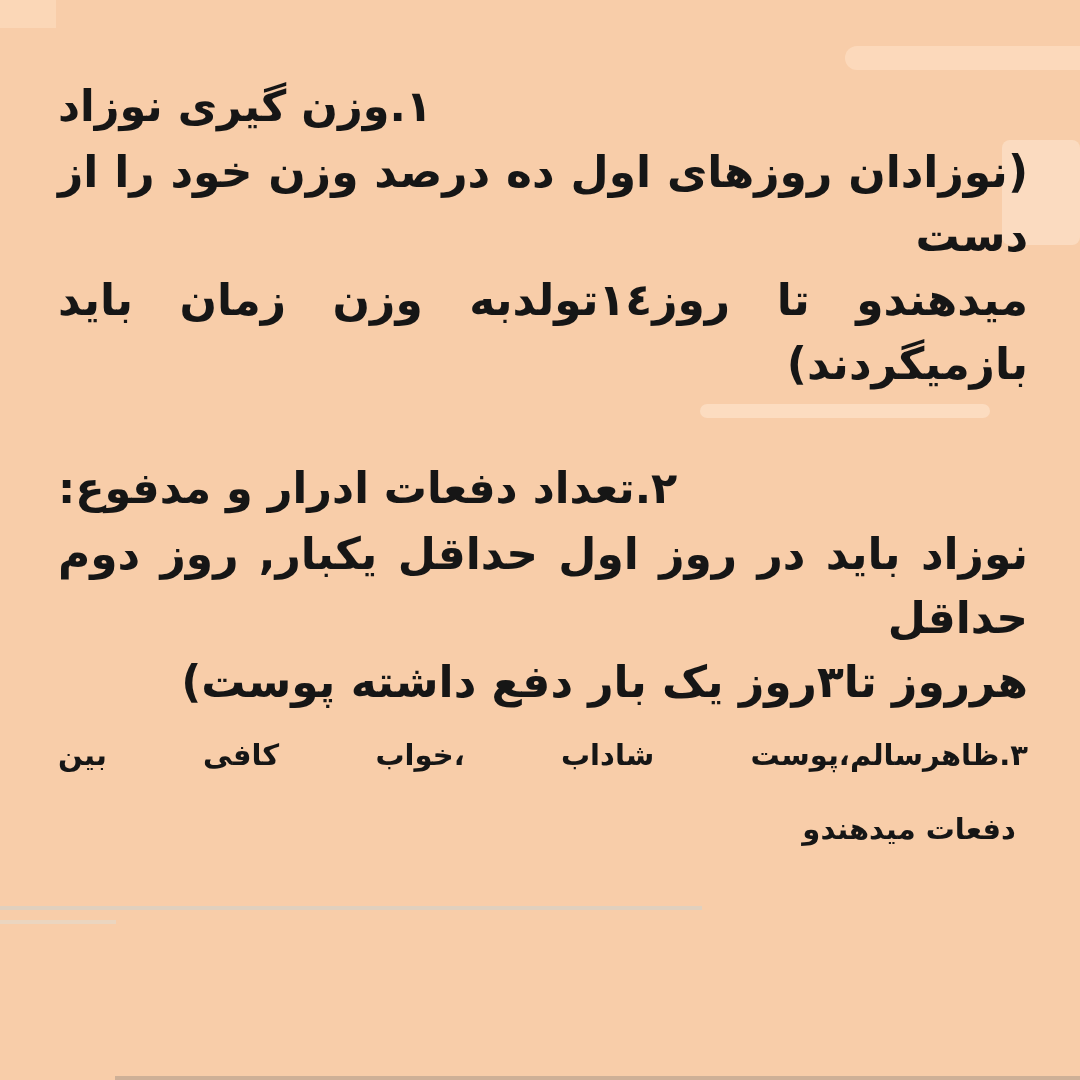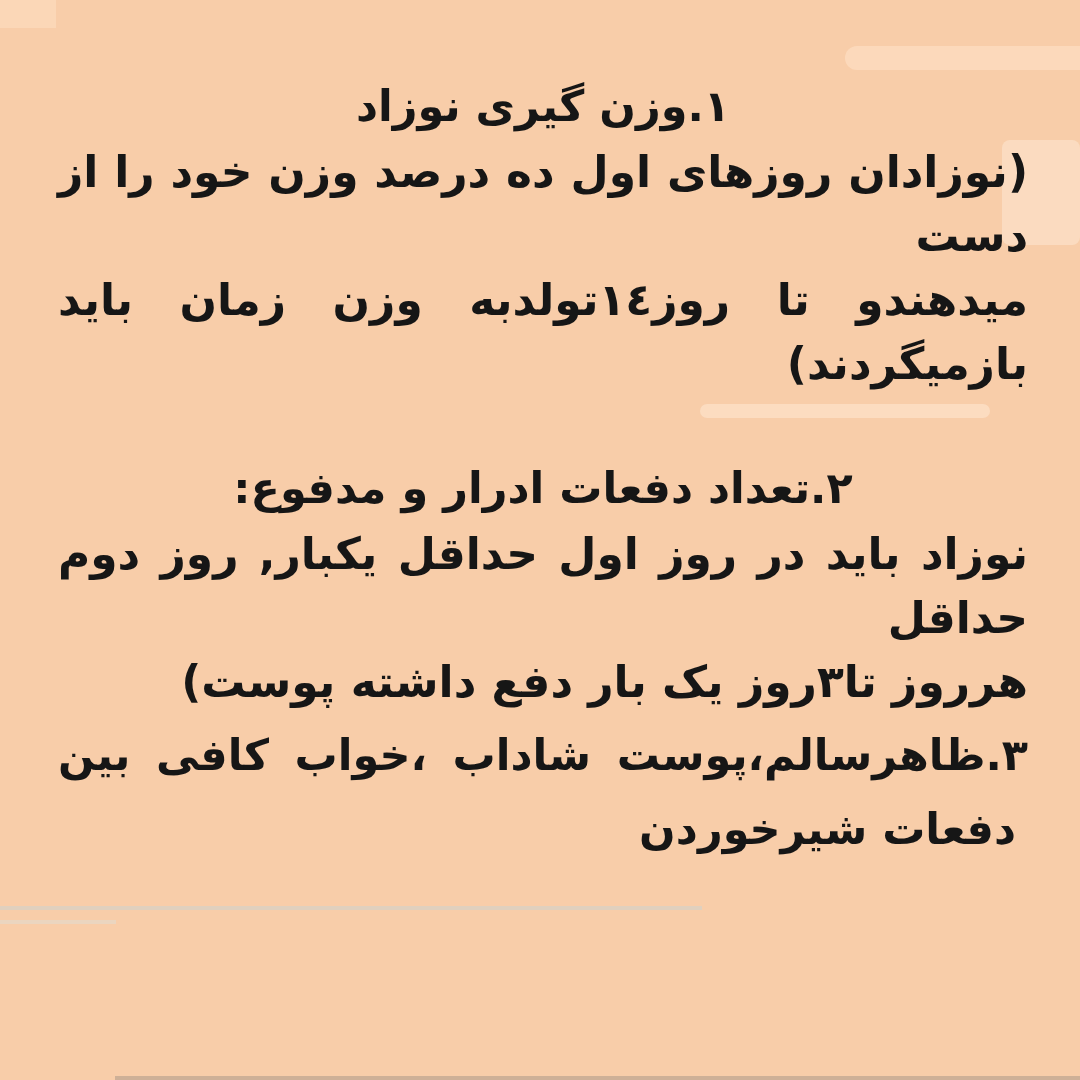--- a/index.html
+++ b/index.html
@@ -15,36 +15,36 @@
   }
   .content {
     position: relative;
     padding: 50px 52px 0 58px; 
     z-index: 2;
   }
   .sec-title {
     font-size: 43px;
     font-weight: 700;
     line-height: 68px;
-    text-align: center;
+    text-align: left;
   }
   .sec1-title { margin-top: 22px; }
   .sec2-title { margin-top: 58px; }
   .sec3-title { margin-top: 62px; }
   .body-line {
     font-size: 44px;
     font-weight: 700;
     line-height: 64px;
     text-align: justify;
     text-align-last: justify;
     text-justify: inter-word;
   }
   .body-line.last { text-align-last: right; }
   .title-line {
-    font-size: 43px;
+    font-size: 29px;
     font-weight: 700;
     line-height: 66px;
     text-align: justify;
     text-align-last: justify;
     margin-top: 8px;
   }
   .title-line.last { text-align-last: right; padding-left: 0; padding-right: 12px; box-sizing: border-box; }
 
   
   .artifact { position: absolute; z-index: 1; }
@@ -73,16 +73,16 @@
 
     <div class="sec-title sec1-title">۱.وزن گیری نوزاد</div>
     <div class="body-line">(نوزادان روزهای اول ده درصد وزن خود را از دست</div>
     <div class="body-line last">میدهندو تا روز۱٤تولدبه وزن زمان باید بازمیگردند)</div>
 
     <div class="sec-title sec2-title">۲.تعداد دفعات ادرار و مدفوع:</div>
     <div class="body-line">نوزاد باید در روز اول حداقل یکبار, روز دوم حداقل</div>
     <div class="body-line last">هرروز تا۳روز یک بار دفع داشته پوست)</div>
 
     <div class="sec-title sec3-title title-line">۳.ظاهرسالم،پوست شاداب ،خواب کافی بین</div>
-    <div class="sec-title title-line last">دفعات شیرخوردن</div>
+    <div class="sec-title title-line last">دفعات میدهندو</div>
 
   </div>
 </div>
 
 </body></html>

